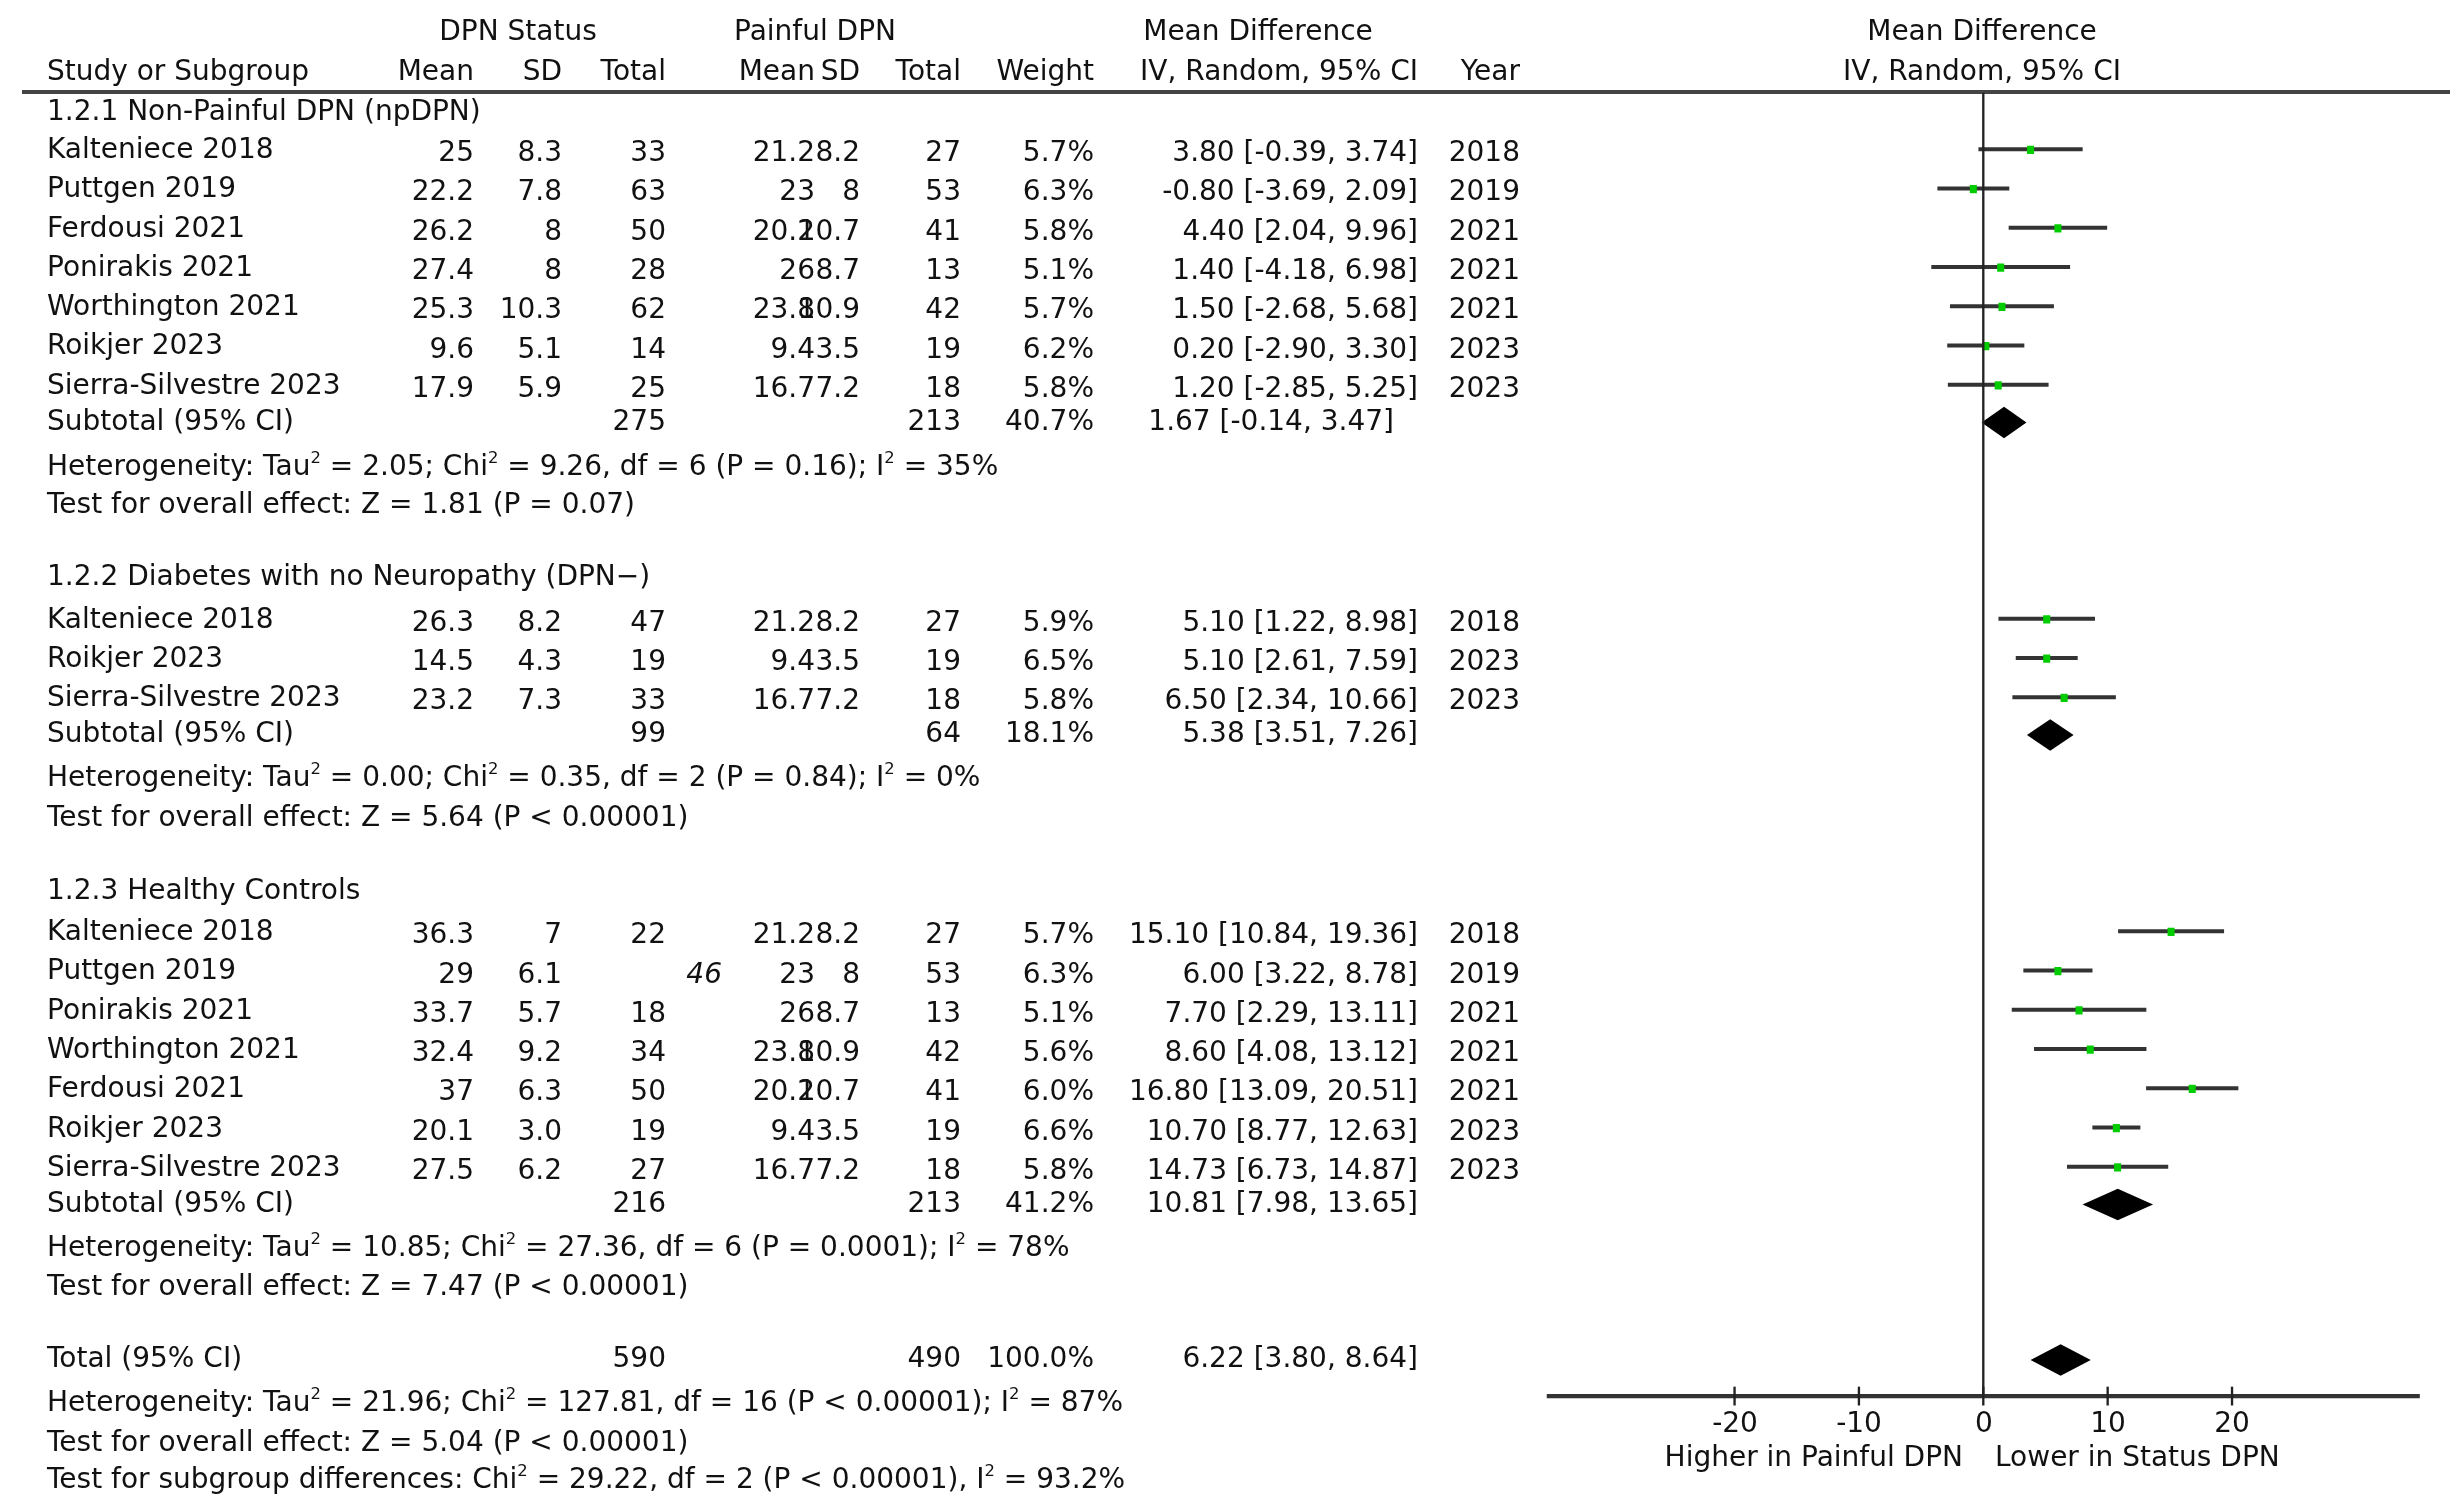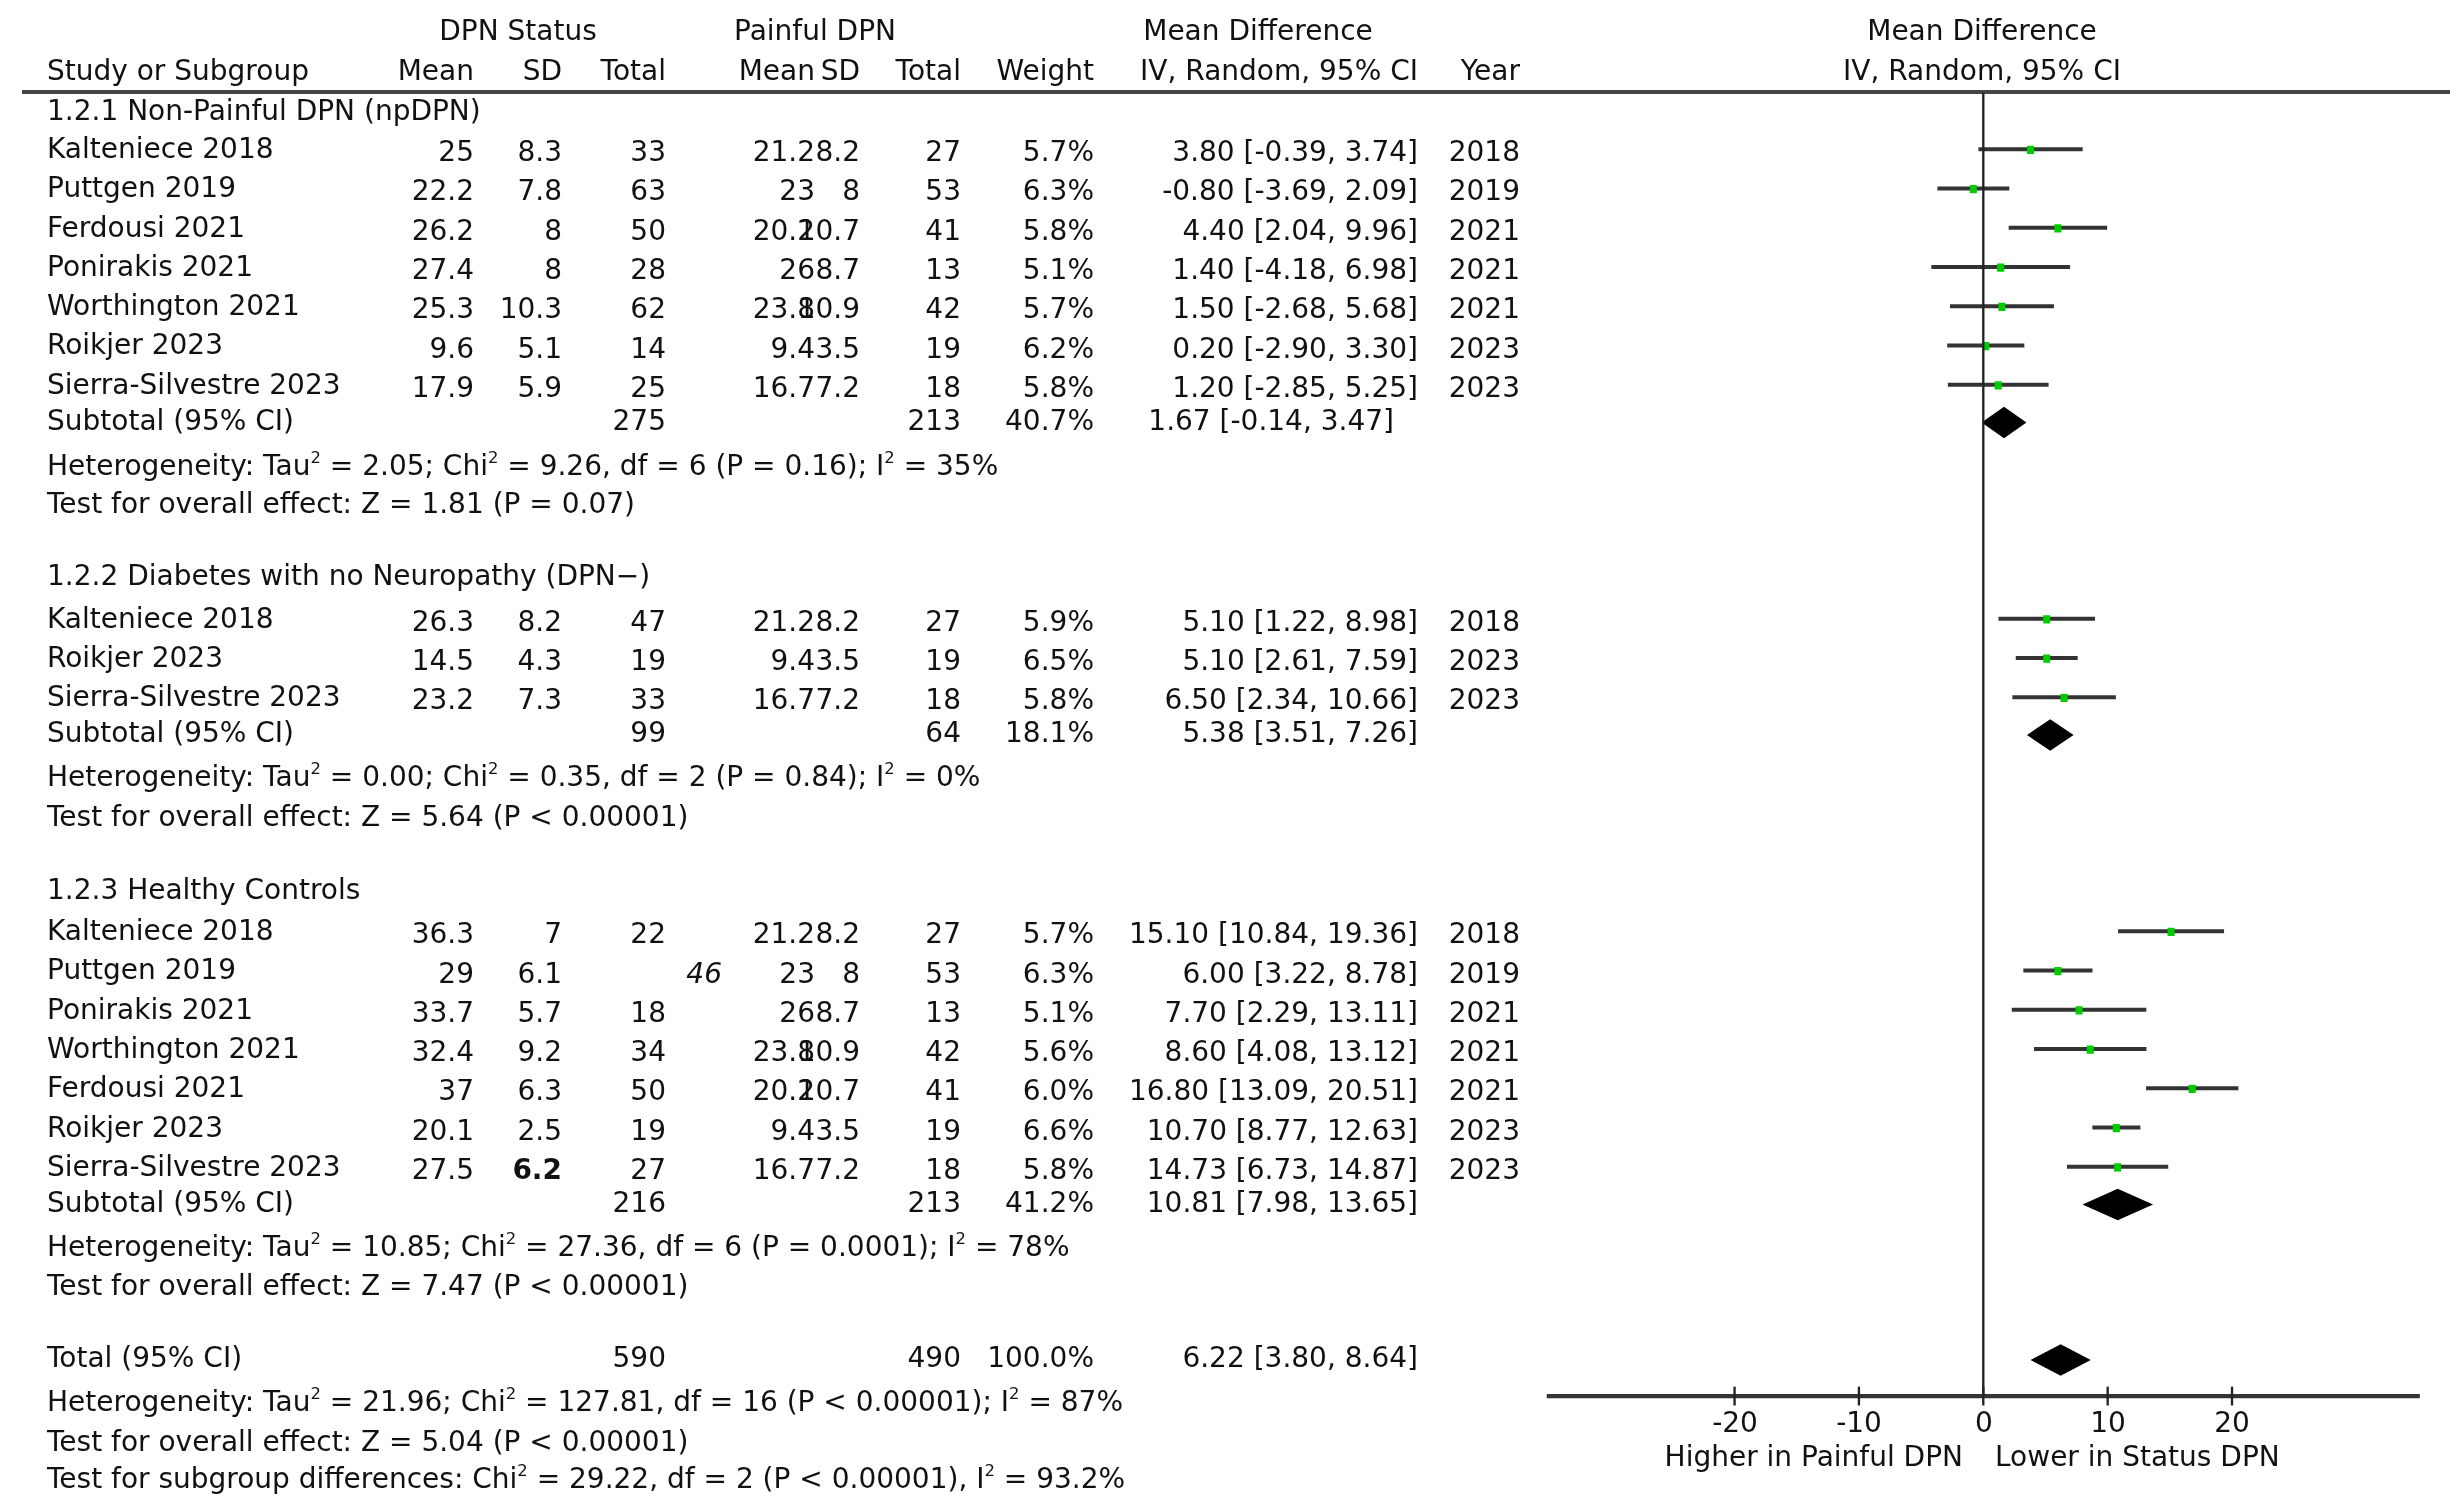--- a/index.html
+++ b/index.html
@@ -193,31 +193,31 @@
     <div class="t" style="top: 1077px; right: 1900px;">6.3</div>
     <div class="t" style="top: 1077px; right: 1796px;">50</div>
     <div class="t" style="top: 1077px; right: 1647px;">20.2</div>
     <div class="t" style="top: 1077px; right: 1602px;">10.7</div>
     <div class="t" style="top: 1077px; right: 1501px;">41</div>
     <div class="t" style="top: 1077px; right: 1368px;">6.0%</div>
     <div class="t" style="top: 1077px; right: 1044px;">16.80 [13.09, 20.51]</div>
     <div class="t" style="top: 1077px; right: 942px;">2021</div>
     <div class="t" style="top: 1114px; left: 47px;">Roikjer 2023</div>
     <div class="t" style="top: 1117px; right: 1988px;">20.1</div>
-    <div class="t" style="top: 1117px; right: 1900px;">2.5</div>
+    <div class="t" style="top: 1117px; right: 1900px;">3.0</div>
     <div class="t" style="top: 1117px; right: 1796px;">19</div>
     <div class="t" style="top: 1117px; right: 1647px;">9.4</div>
     <div class="t" style="top: 1117px; right: 1602px;">3.5</div>
     <div class="t" style="top: 1117px; right: 1501px;">19</div>
     <div class="t" style="top: 1117px; right: 1368px;">6.6%</div>
     <div class="t" style="top: 1117px; right: 1044px;">10.70 [8.77, 12.63]</div>
     <div class="t" style="top: 1117px; right: 942px;">2023</div>
     <div class="t" style="top: 1153px; left: 47px;">Sierra-Silvestre 2023</div>
     <div class="t" style="top: 1156px; right: 1988px;">27.5</div>
-    <div class="t" style="top: 1156px; right: 1900px; font-weight: bold;">6.2</div>
+    <div class="t" style="top: 1156px; right: 1900px;">6.2</div>
     <div class="t" style="top: 1156px; right: 1796px;">27</div>
     <div class="t" style="top: 1156px; right: 1647px;">16.7</div>
     <div class="t" style="top: 1156px; right: 1602px;">7.2</div>
     <div class="t" style="top: 1156px; right: 1501px;">18</div>
     <div class="t" style="top: 1156px; right: 1368px;">5.8%</div>
     <div class="t" style="top: 1156px; right: 1044px;">14.73 [6.73, 14.87]</div>
     <div class="t" style="top: 1156px; right: 942px;">2023</div>
     <div class="t b" style="top: 1189px; left: 47px;">Subtotal (95% CI)</div>
     <div class="t b" style="top: 1189px; right: 1796px;">216</div>
     <div class="t b" style="top: 1189px; right: 1501px;">213</div>

